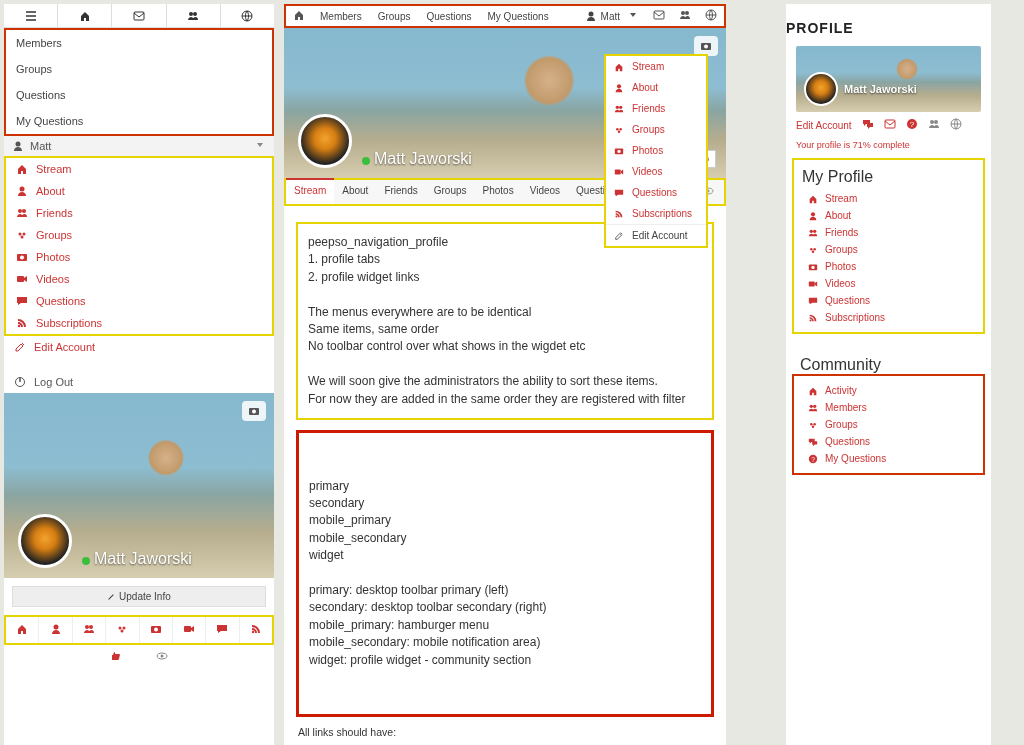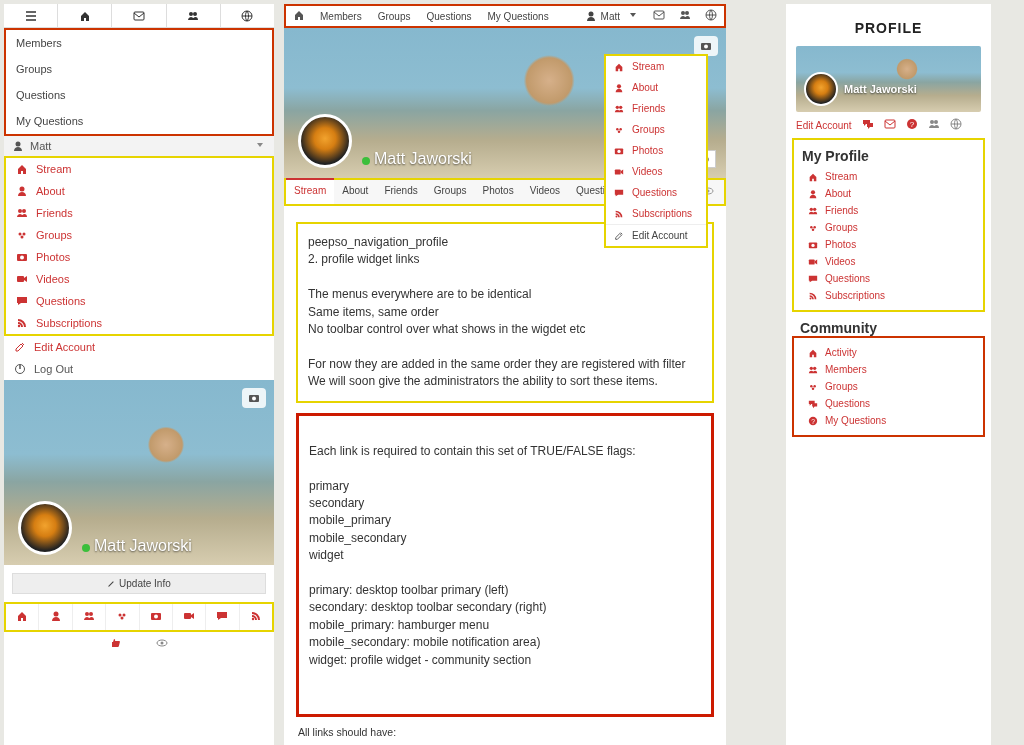--- a/index.html
+++ b/index.html
@@ -14,21 +14,21 @@
   .topbar { display: flex; height: 24px; border-bottom: 1px solid #ddd; background:#fff;}
   .topcell { flex:1; display:flex; align-items:center; justify-content:center; border-right:1px solid #ddd; color:#333;}
   .topcell:last-child{border-right:none;}
   svg { width:12px; height:12px; }
 
   
   .navlist { border: 2px solid #cc3300; }
   .navlist .item, .menulist .item { padding:7px 10px; font-size:11px; color:#444;}
   .menulist { border:2px solid #e6d400; }
   .menulist .item, .submenu .item { display:flex; align-items:center; gap:8px; color:#c33; padding:5px 10px;}
-  .menulist .item.gray { color:#555;}
+  .menulist .item.gray { color:#555;margin-top:13px;}
   .userrow { background:#f3f3f3; color:#555; display:flex;align-items:center;gap:6px;padding:4px 8px; position:relative;}
   .userrow .chev { position:absolute; right:8px; color:#888;}
   .cover { position:relative; height:185px; background:linear-gradient(180deg,#7fb3c9 0%,#8ab9cd 35%,#6b8a7e 60%,#b8a98a 80%,#c9bda1 100%);}
   .cover2 { height:150px; }
   .coverimg { position:absolute; inset:0; background:
      radial-gradient(circle at 60% 35%, #d6b08a 0%, #c19a6b 8%, transparent 9%),
      linear-gradient(180deg,#86b8ce 0%, #8dbdd1 40%, #8aa5a2 55%, #b6ad8e 75%, #d7cdb0 100%);}
   .camera { position:absolute; top:8px; right:8px; width:24px;height:20px;border-radius:4px;background:rgba(255,255,255,.85); display:flex;align-items:center;justify-content:center;}
   .avatar-wrap { position:absolute; left:14px; bottom:10px; display:flex; align-items:flex-end; gap:10px;}
   .avatar { width:54px;height:54px;border-radius:50%;border:3px solid #fff; background:radial-gradient(circle at 50% 45%, #f2a32e 0%, #d67e12 30%, #222 70%);}
@@ -57,35 +57,35 @@
   .tab { padding:5px 8px; color:#444; }
   .tab.active{ background:#fff; color:#c33; border-top:2px solid #c33; margin-top:-2px;}
   .tabs .spacer{flex:1;}
   .tabs .ic{padding:5px 10px;color:#c33;}
   .tabs .ic.gray{color:#999;}
   .textbox { border:2px solid #e6d400; margin:16px 12px 10px; padding:10px; font-size:12px; color:#333; line-height:1.45;}
   .textbox2 { border:3px solid #cc1a00; margin:6px 12px 8px; padding:10px;}
   .bottomtext { padding:0 14px 10px; font-size:10.5px; line-height:1.5; color:#333;}
 
   
-  .col3 .hd { text-align:center; font-weight:800; letter-spacing:1px; font-size:14px; padding:16px 0 10px; color:#222;}
+  .col3 .hd { text-align:left; font-weight:800; letter-spacing:1px; font-size:14px; padding:16px 0 10px; color:#222;}
   .cov3 { position:relative; height:66px; margin:0 10px;}
   .avw3{position:absolute;left:8px;bottom:6px;display:flex;align-items:center;gap:6px;}
   .av3{width:34px;height:34px;border-radius:50%;border:2px solid #fff;background:radial-gradient(circle at 50% 45%, #f2a32e 0%, #d67e12 30%, #222 70%);}
   .nm3{color:#fff;font-size:11px;font-weight:600;text-shadow:0 1px 2px rgba(0,0,0,.6);}
   .editrow{display:flex;align-items:center;padding:6px 10px;gap:10px;}
   .editrow .lk{color:#c33;font-size:10px;}
   .editrow .ic{color:#c33;}
   .editrow .q{color:#c33;}
   .editrow .grp{color:#888;}
   .prog{padding:2px 10px 8px;font-size:9px;color:#c33;}
   .section{ margin:0 6px; padding:6px 8px;}
   .sec-yellow{border:2px solid #e6d400;}
   .sec-red{border:2px solid #cc3300;}
-  .sectitle{font-size:14px;color:#333;padding:2px 0 4px;font-weight:bold;}
+  .sectitle{font-size:16px;color:#333;padding:2px 0 4px;}
   .secitem{display:flex;align-items:center;gap:7px;color:#c33;font-size:10px;padding:3px 0 3px 6px;}
   .tiny{width:10px;height:10px;}
 </style>
 </head>
 <body>
 
 <svg width="0" height="0" style="position:absolute">
   <defs>
     <g id="i-home">
         <path d="M2 6l4-4 4 4v5H7V8H5v3H2z" fill="currentColor"></path>
@@ -444,33 +444,34 @@
     <div class="ic"><svg viewBox="0 0 12 12">
             <use href="#i-like"></use>
           </svg></div>
     <div class="ic gray"><svg viewBox="0 0 12 12">
             <use href="#i-eye"></use>
           </svg></div>
   </div>
 
   <div class="textbox">
     <div>peepso_navigation_profile</div>
+    <div>1. profile tabs</div>
     <div>2. profile widget links</div>
     <br>
     <div>The menus everywhere are to be identical</div>
     <div>Same items, same order</div>
     <div>No toolbar control over what shows in the wigdet etc</div>
     <br>
+    <div>We will soon give the administrators the ability to sort these items.</div>
     <div>For now they are added in the same order they are registered with filter</div>
-    <div>We will soon give the administrators the ability to sort these items.</div>
   </div>
 
   <div class="textbox textbox2">
     <br>
-    <div>Each link is required to contain this set of TRUE/FALSE flags:</div><br>
+    <br>
     <div>primary</div>
     <div>secondary</div>
     <div>mobile_primary</div>
     <div>mobile_secondary</div>
     <div>widget</div><br>
     <div>primary:  desktop toolbar primary (left)</div>
     <div>secondary: desktop toolbar secondary (right)</div>
     <div>mobile_primary: hamburger menu</div>
     <div>mobile_secondary: mobile notification area)</div>
     <div>widget: profile widget - community section</div>
@@ -507,20 +508,21 @@
     <span class="q"><svg viewBox="0 0 12 12">
             <use href="#i-q"></use>
           </svg></span>
     <span class="grp"><svg viewBox="0 0 12 12">
             <use href="#i-people"></use>
           </svg></span>
     <span class="grp"><svg viewBox="0 0 12 12">
             <use href="#i-globe"></use>
           </svg></span>
   </div>
+  <div class="prog">Your profile is 71% complete</div>
 
   <div class="section sec-yellow">
     <div class="sectitle">My Profile</div>
     <div class="secitem">
           <svg class="tiny" viewBox="0 0 12 12">
             <use href="#i-home"></use>
           </svg>
           <span>Stream</span>
         </div>
     <div class="secitem">
@@ -560,21 +562,21 @@
           <span>Questions</span>
         </div>
     <div class="secitem">
           <svg class="tiny" viewBox="0 0 12 12">
             <use href="#i-rss"></use>
           </svg>
           <span>Subscriptions</span>
         </div>
   </div>
 
-  <div class="sectitle" style="padding:8px 14px 0;">Community</div>
+  <div class="sectitle" style="padding:22px 14px 0;">Community</div>
   <div class="section sec-red">
     <div class="secitem">
           <svg class="tiny" viewBox="0 0 12 12">
             <use href="#i-home"></use>
           </svg>
           <span>Activity</span>
         </div>
     <div class="secitem">
           <svg class="tiny" viewBox="0 0 12 12">
             <use href="#i-people"></use>

